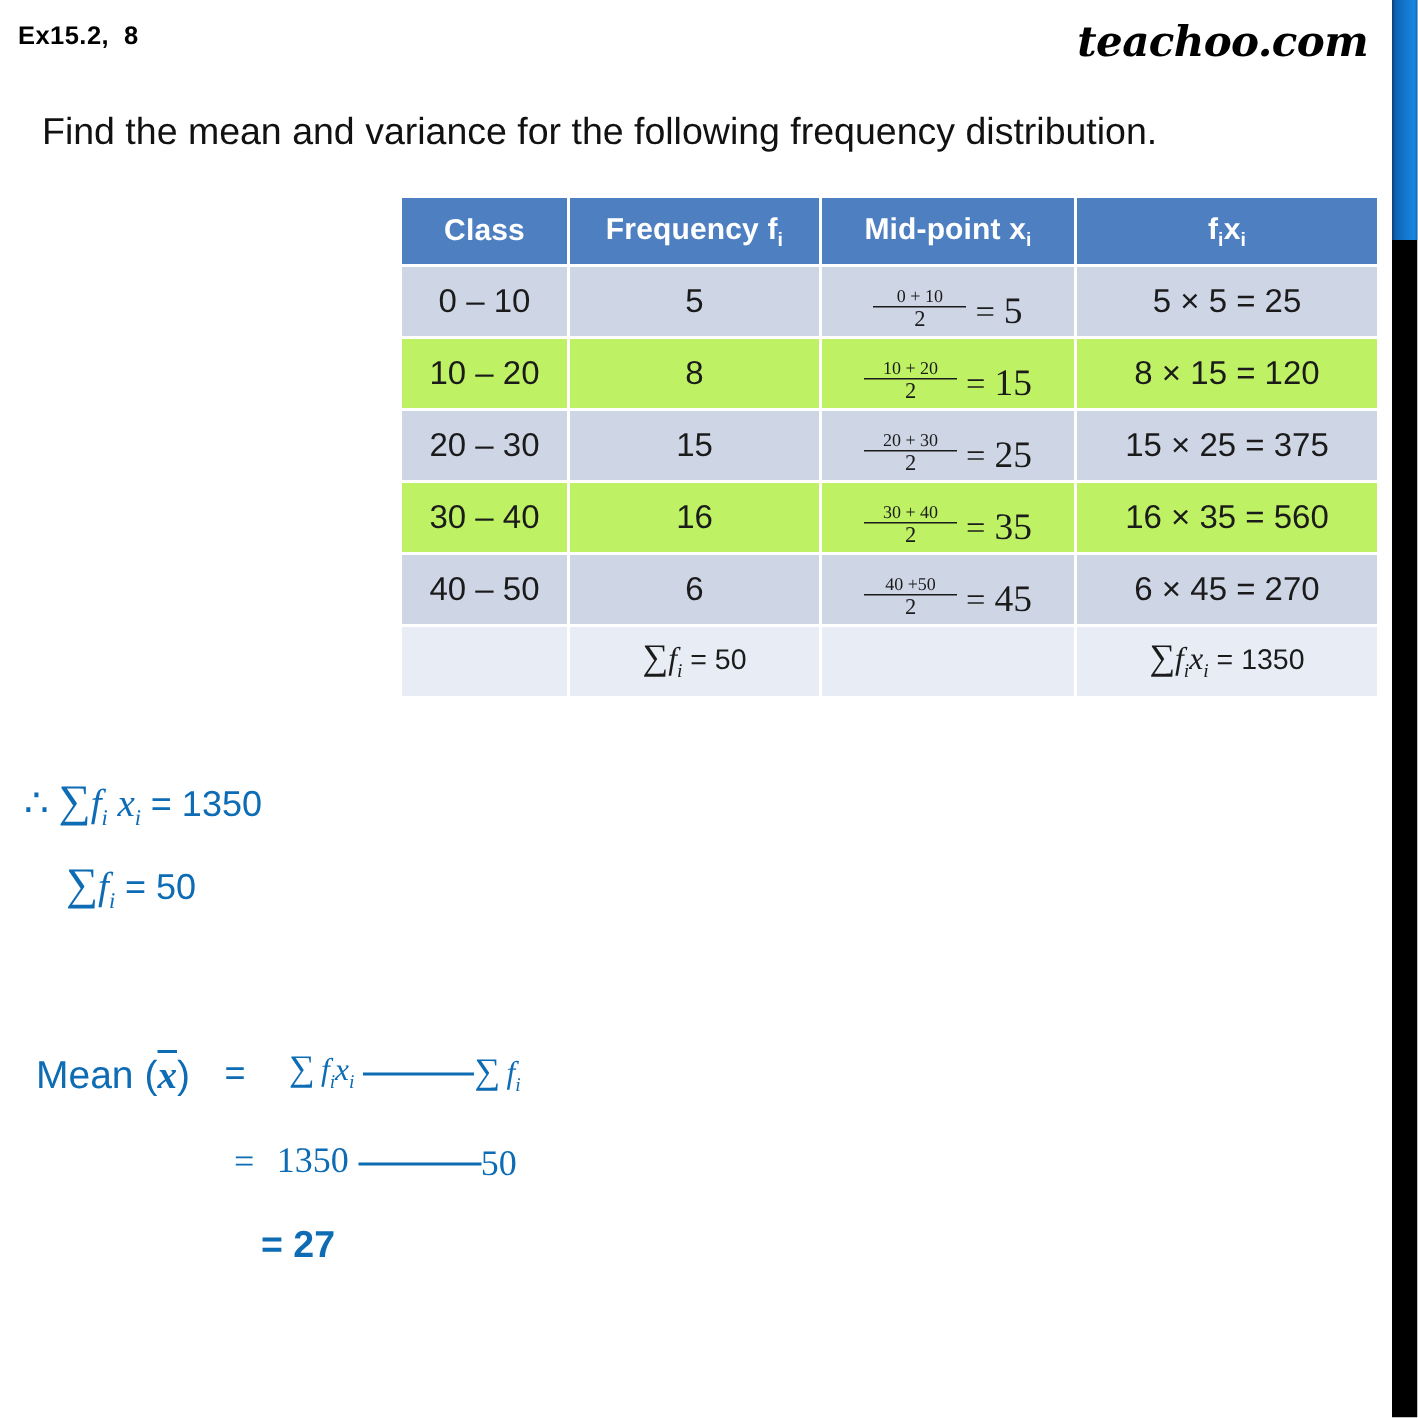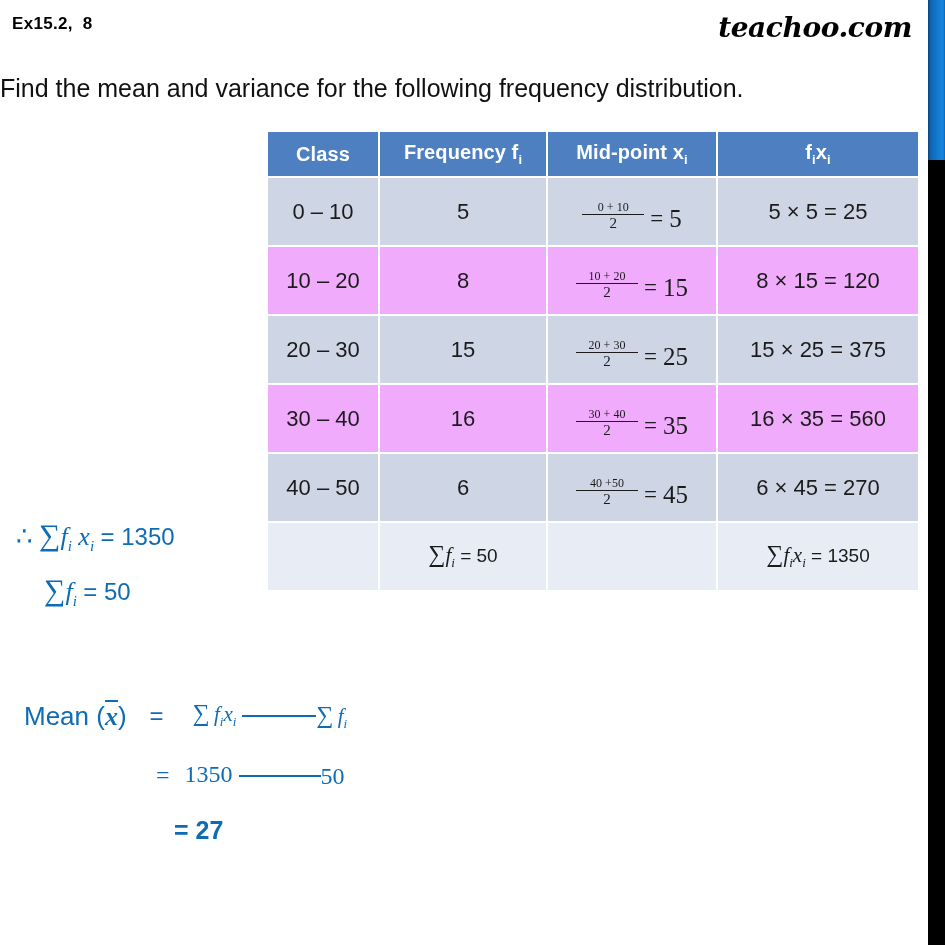--- a/index.html
+++ b/index.html
@@ -51,21 +51,21 @@
     top: 11px;
     font-family: "DejaVu Serif", serif;
     font-style: italic;
     font-weight: bold;
     font-size: 28px;
     color: #000000;
     letter-spacing: -0.4px;
   }
   #question {
     position: absolute;
-    left: 0;
+    left: 28px;
     top: 74px;
     font-size: 25px;
     color: #111111;
     white-space: nowrap;
   }
 
   
   #freq-table {
     position: absolute;
     left: 266px;
@@ -83,23 +83,23 @@
   }
   #freq-table thead th {
     background: #4e7fc1;
     color: #ffffff;
     font-size: 20px;
     font-weight: bold;
     height: 44px;
     letter-spacing: 0.1px;
   }
   .row-dark td { background: #ced5e5; }
-  .row-light td { background: #f0abfc; }
+  .row-light td { background: #bef264; }
   #freq-table tbody td {
-    height: 67px;
+    height: 46px;
     font-size: 22px;
     color: #1b1b1b;
   }
   .col-class  { width: 110px; }
   .col-freq   { width: 166px; }
   .col-mid    { width: 168px; }
   .col-fx     { width: 200px; }
 
   .cell-class { font-size: 21px; }
   .cell-freq  { font-size: 22px; }

